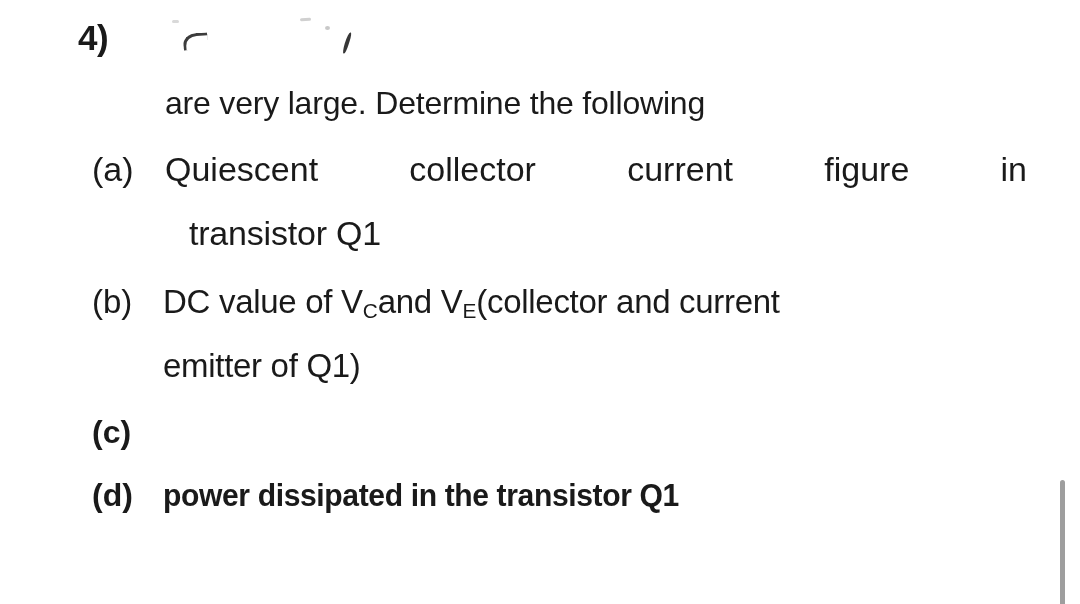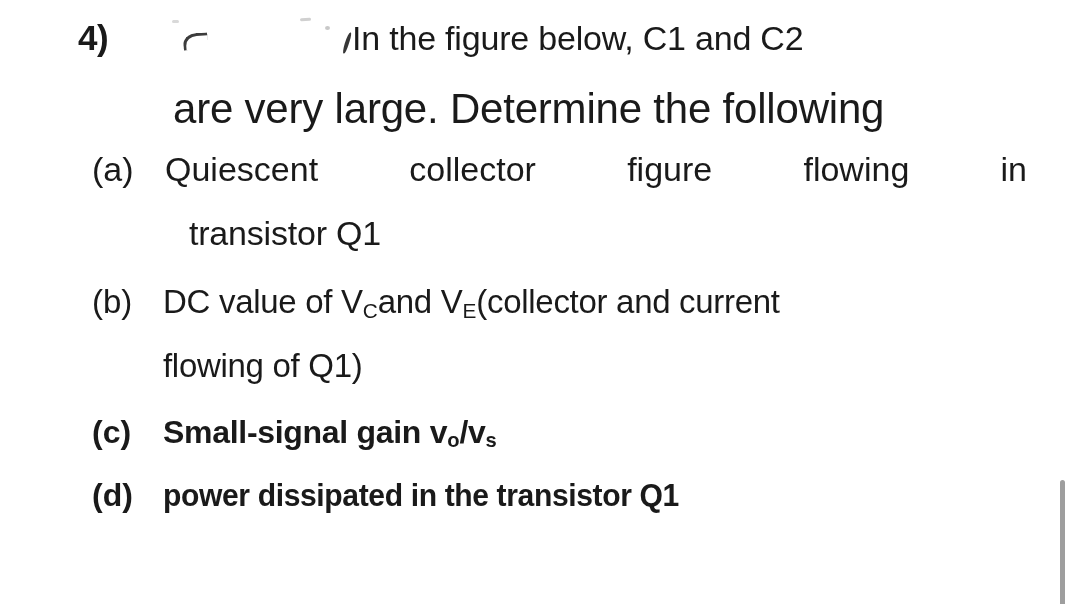--- a/index.html
+++ b/index.html
@@ -100,23 +100,23 @@
     left: 325px;
     top: 26px;
     width: 5px;
     height: 4px;
     background: #c8c8c8;
     border-radius: 50%;
   }
 
   
   #line-2-text {
-    left: 173px;
+    left: 165px;
     top: 85px;
-    font-size: 42px;
+    font-size: 32px;
     letter-spacing: -0.2px;
   }
 
   
   #line-a-marker { left: 92px; top: 150px; font-size: 34px; }
   #line-a-text {
     left: 165px;
     top: 150px;
     font-size: 34px;
     width: 862px;
@@ -201,46 +201,39 @@
 <div class="page">
 
   <div class="line" id="line-q-number">4)</div>
 
   <div class="smudge" id="smudge-dot-a"></div>
   <div class="smudge" id="smudge-dot-b"></div>
   <div class="smudge" id="smudge-dot-c"></div>
   <div class="smudge" id="smudge-arc"></div>
   <div class="smudge" id="smudge-comma"></div>
 
-  <div class="line" id="line-1-text">In the figure below, C1 and C2</div>
 
   <div class="line" id="line-2-text">are very large. Determine the following</div>
 
   <div class="line marker" id="line-a-marker">(a)</div>
   <div id="line-a-text" class="line">
-    <span class="just">Quiescent collector figure flowing in</span>
+    <span class="just">Quiescent collector current figure in</span>
   </div>
   <div class="line" id="line-a2-text">transistor Q1</div>
 
   <div class="line marker" id="line-b-marker">(b)</div>
   <div class="line" id="line-b-text">
     <span>DC value of V</span>
       <span class="sub">C</span>
       <span> and V</span>
       <span class="sub">E</span>
       <span> (collector and current</span>
   </div>
-  <div class="line" id="line-b2-text">flowing of Q1)</div>
+  <div class="line" id="line-b2-text">emitter of Q1)</div>
 
   <div class="line marker" id="line-c-marker">(c)</div>
-  <div class="line" id="line-c-text">
-    <span>Small-signal gain v</span>
-      <span class="sub">o</span>
-      <span>/v</span>
-      <span class="sub">s</span>
-  </div>
 
   <div class="line marker" id="line-d-marker">(d)</div>
   <div class="line" id="line-d-text">power dissipated in the transistor Q1</div>
 
   <div id="right-edge-rule"></div>
 
 </div>
 
 </body></html>

